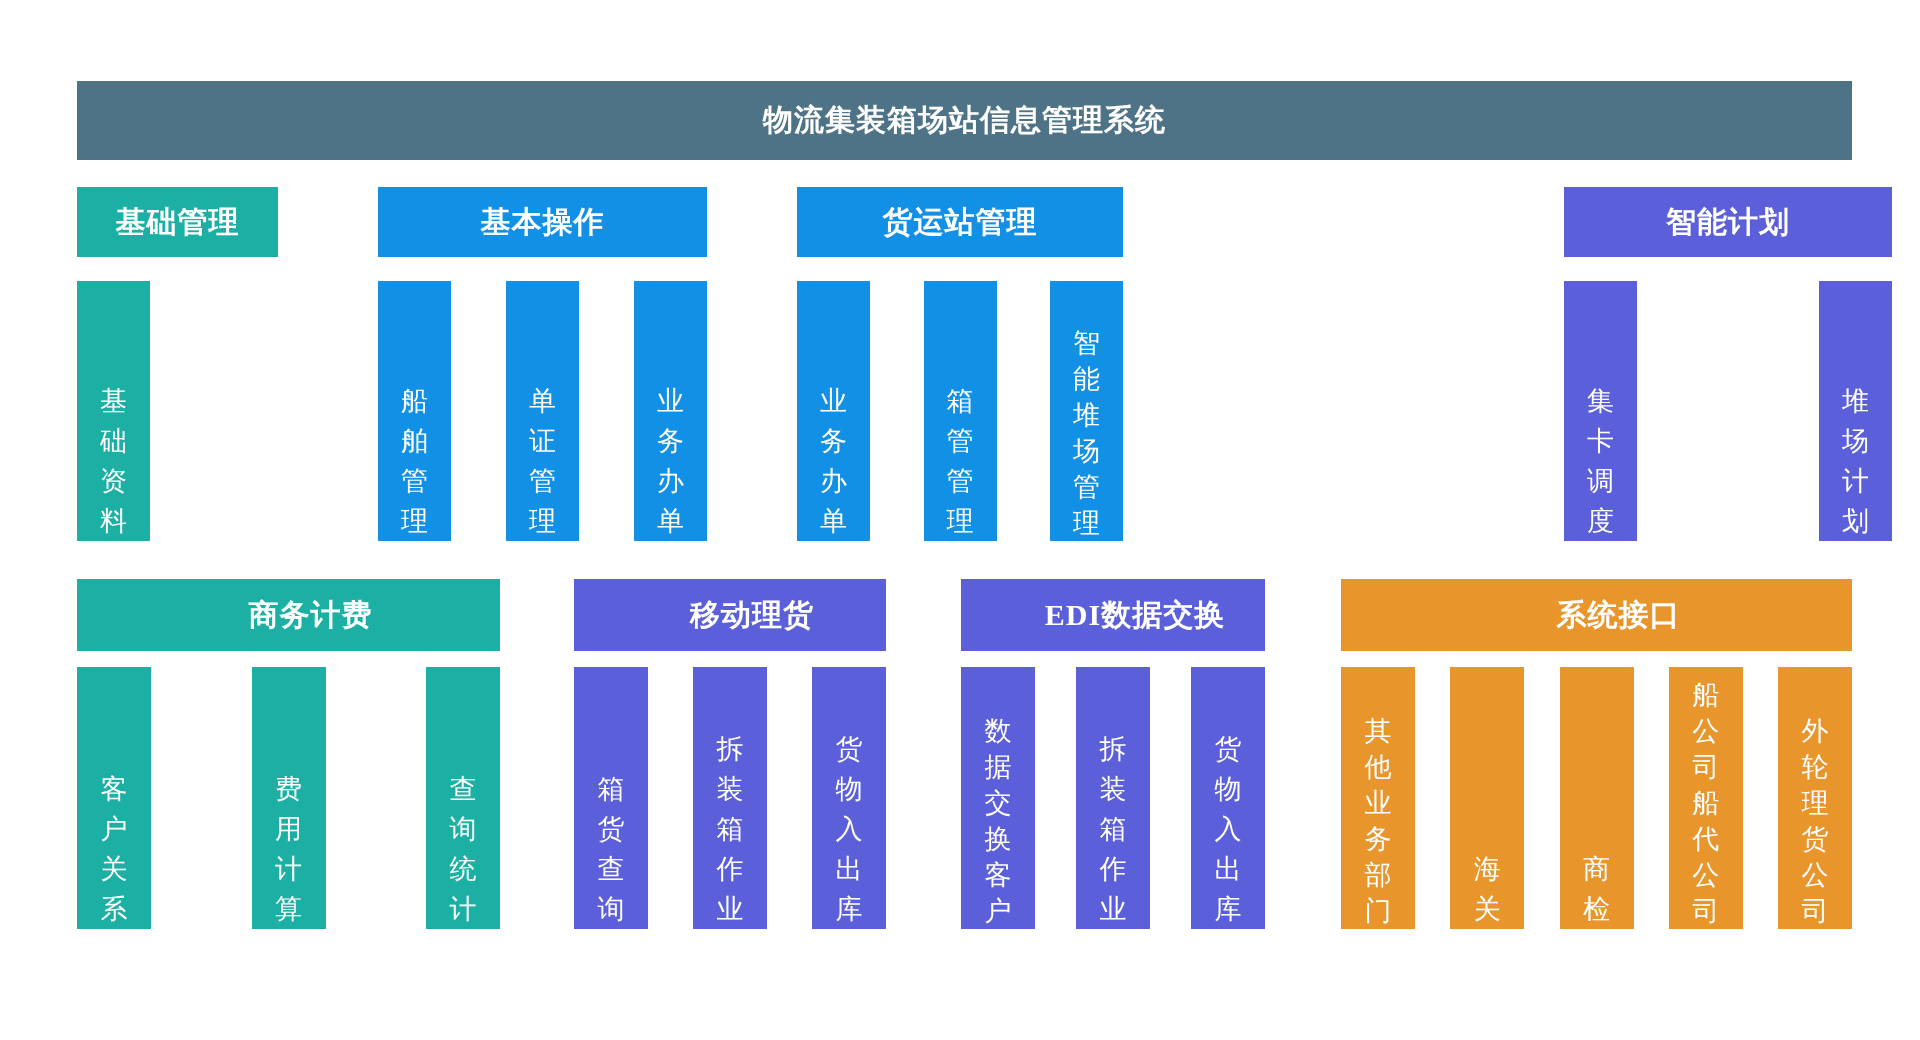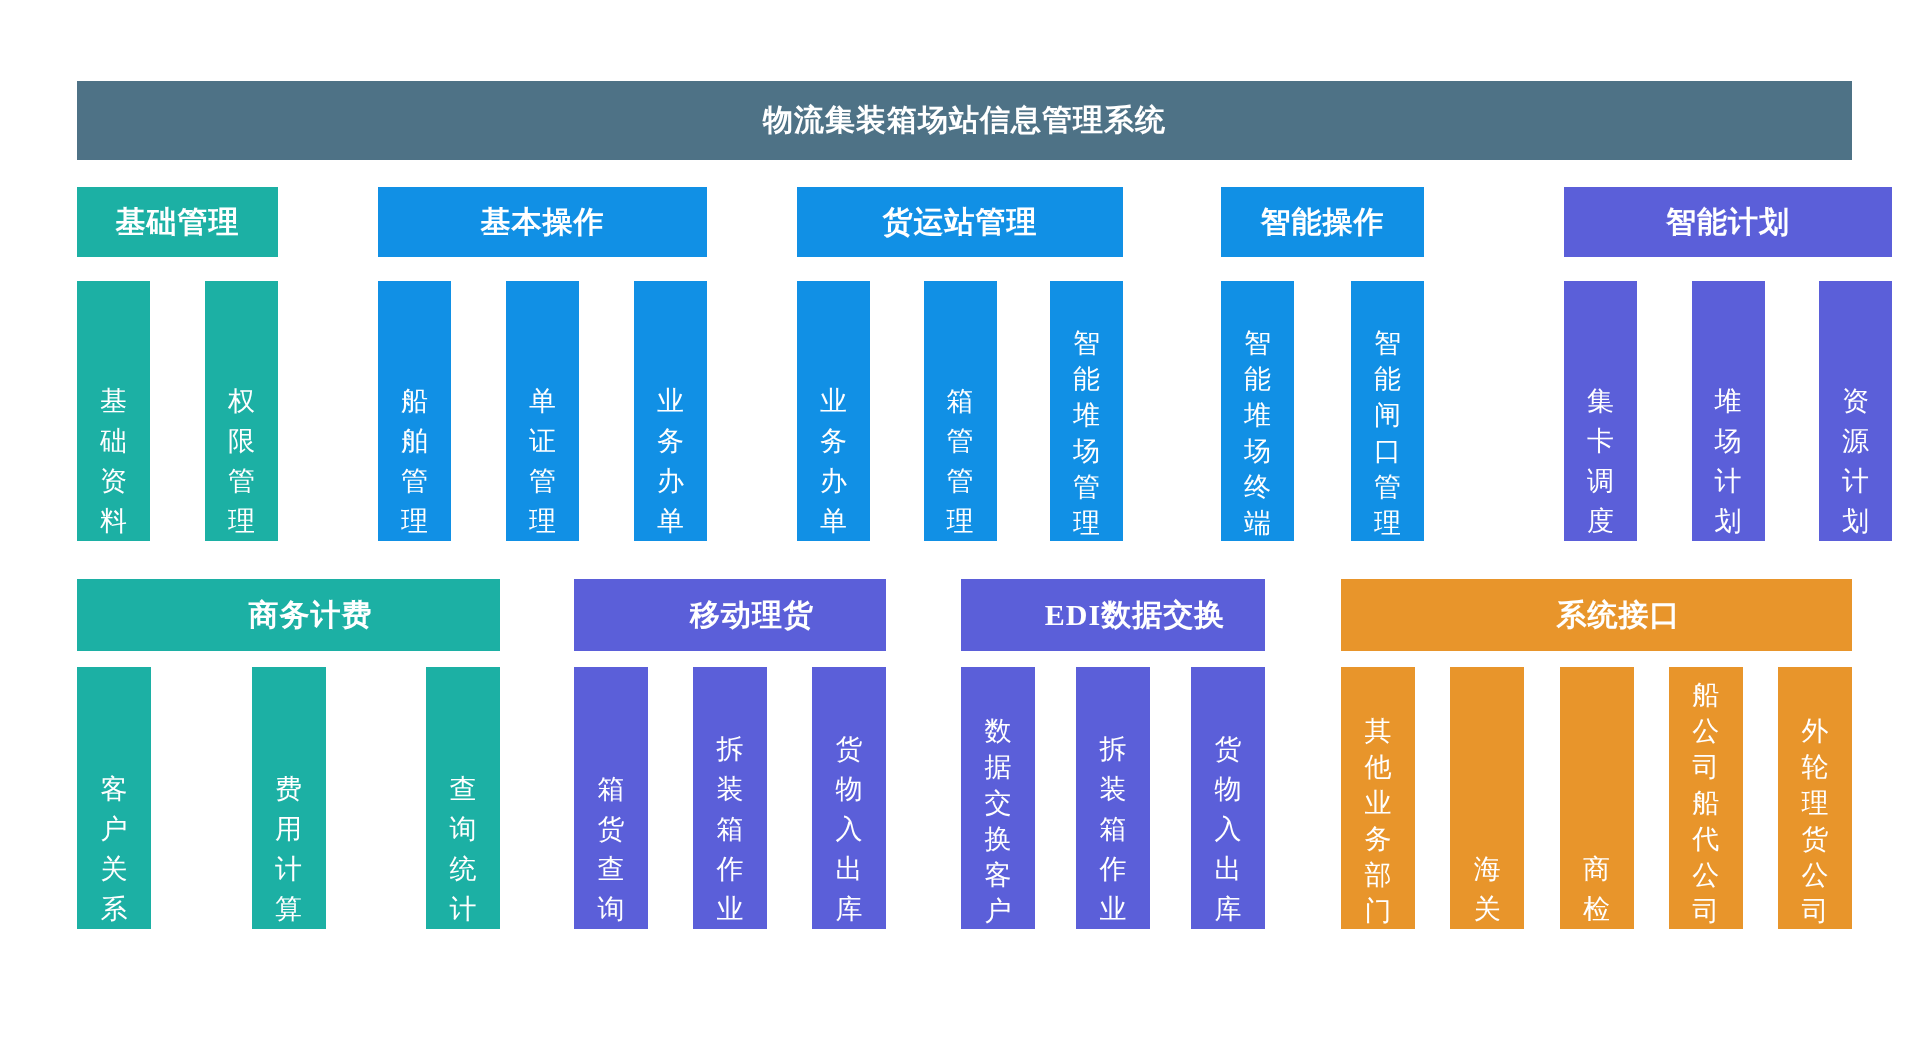--- a/index.html
+++ b/index.html
@@ -49,23 +49,20 @@
   <div class="titlebar">
     <span class="ttext">物流集装箱场站信息管理系统</span>
   </div>
 
   <div class="group r1" style="left:77px;top:187px;width:201px;">
     <div class="ghead teal">基础管理</div>
     <div class="gcols">
       <div class="node teal">
           <div class="vtext">基础资料</div>
         </div>
-      <div class="node teal">
-          <div class="vtext">权限管理</div>
-        </div>
     </div>
   </div>
 
   <div class="group r1" style="left:378px;top:187px;width:329px;">
     <div class="ghead blue">基本操作</div>
     <div class="gcols">
       <div class="node blue">
           <div class="vtext">船舶管理</div>
         </div>
       <div class="node blue">
@@ -85,43 +82,29 @@
         </div>
       <div class="node blue">
           <div class="vtext">箱管管理</div>
         </div>
       <div class="node blue">
           <div class="vtext tight">智能堆场管理</div>
         </div>
     </div>
   </div>
 
-  <div class="group r1" style="left:1221px;top:187px;width:203px;">
-    <div class="ghead blue">智能操作</div>
-    <div class="gcols">
-      <div class="node blue">
-          <div class="vtext tight">智能堆场终端</div>
-        </div>
-      <div class="node blue">
-          <div class="vtext tight">智能闸口管理</div>
-        </div>
-    </div>
-  </div>
 
   <div class="group r1" style="left:1524px;top:187px;width:328px;padding-left:40px;">
     <div class="ghead purple">智能计划</div>
     <div class="gcols">
       <div class="node purple">
           <div class="vtext">集卡调度</div>
         </div>
       <div class="node purple">
           <div class="vtext">堆场计划</div>
-        </div>
-      <div class="node purple">
-          <div class="vtext">资源计划</div>
         </div>
     </div>
   </div>
 
   <div class="group r2" style="left:77px;top:579px;width:423px;">
     <div class="ghead teal">商务计费</div>
     <div class="gcols">
       <div class="node teal">
           <div class="vtext">客户关系</div>
         </div>

